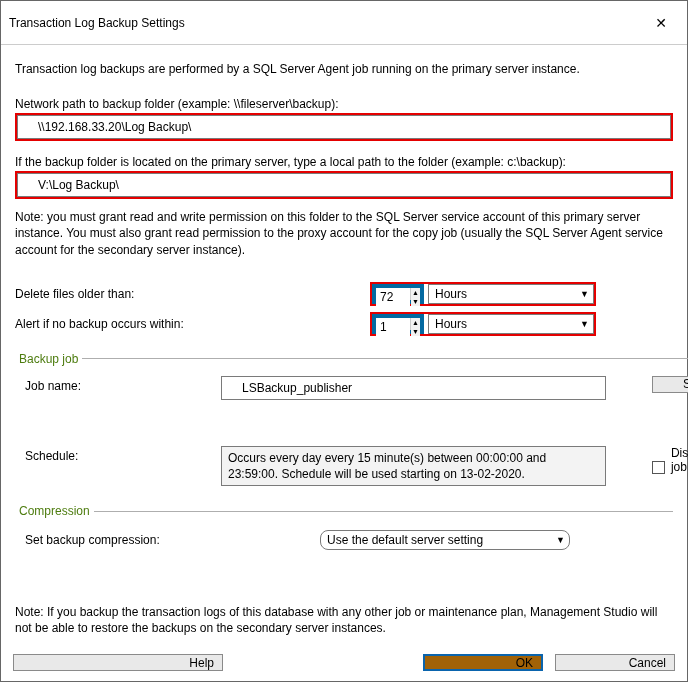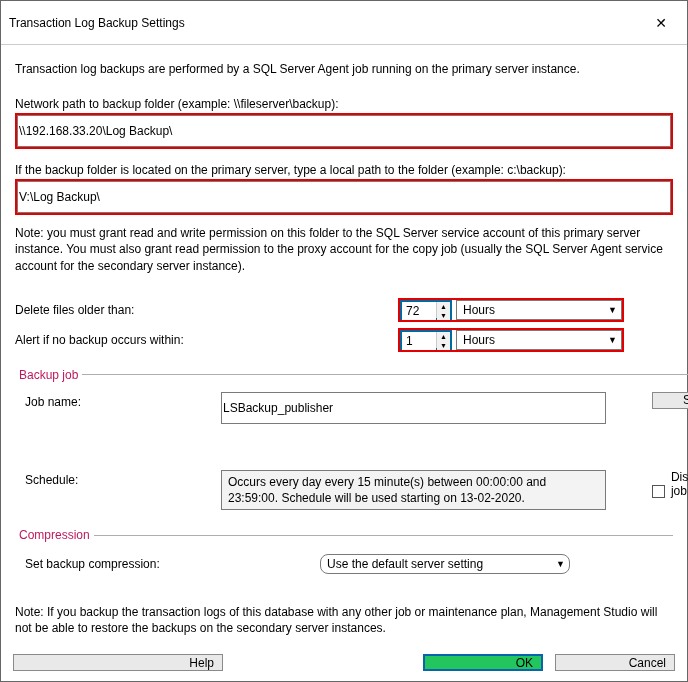--- a/index.html
+++ b/index.html
@@ -18,60 +18,60 @@
     height: 44px; padding: 0 6px 0 8px;
     border-bottom: 1px solid #ccc;
   }
   .titlebar .title { font-size: 12px; }
   .titlebar .close { width: 40px; text-align: center; cursor: default; font-size: 14px; }
   .body { padding: 10px 14px 8px 14px; flex: 1; display: flex; flex-direction: column; position:relative; }
   .para { margin: 6px 0; line-height: 1.35; }
   .label { margin-top: 14px; margin-bottom: 2px; }
   .redbox { border: 2px solid #e40000; padding: 0; }
   input[type=text] {
-    width: 100%; height: 32px; font: inherit;
-    border: 1px solid #7a7a7a; padding: 1px 1px; background: #fff;
+    width: 100%; height: 24px; font: inherit;
+    border: 1px solid #7a7a7a; padding: 1px 20px; background: #fff;
   }
   .note { margin-top: 10px; line-height: 1.35; }
-  .row { display: flex; align-items: center; margin-top: 6px; gap: 28px; }
+  .row { display: flex; align-items: center; margin-top: 6px; }
   .row-label { width: 355px; }
   .spin-combo {
     display: inline-flex; border: 2px solid #e40000; height: 24px;
   }
   .spin {
-    display: inline-flex; border: 2px solid #0369a1; height: 20px; margin: 0;
+    display: inline-flex; border: 4px solid #0369a1; height: 20px; margin: 0;
     width: 52px; background: #404040;
   }
   .spin input {
     border: none; width: 34px; height: 18px; font: inherit; padding: 0 4px; text-align: left;
   }
   .spin .arrows { display: flex; flex-direction: column; width: 16px; border-left: 1px solid #ccc; }
   .spin .arrows .arrow { flex:1; font-size: 7px; text-align: center; line-height: 9px; background: #f2f2f2; cursor: default; }
   .combo {
     display: inline-flex; align-items: center; justify-content: space-between;
     border: 1px solid #7a7a7a; height: 20px; margin-left: 4px; width: 166px;
     padding: 0 4px 0 6px; background: #fff;
   }
   .combo .chev { font-size: 9px; }
   fieldset {
     border: none; border-top: 1px solid #aeaeae; margin: 16px 0 0 0; padding: 6px 0 0 0;
   }
-  legend { padding: 0 4px; color: #be185d; font-size: 12px; }
+  legend { padding: 0 4px; color: #4d7c0f; font-size: 12px; }
   .job-grid { display: grid; grid-template-columns: 150px 385px 1fr; column-gap: 8px; row-gap: 8px; align-items:start; padding: 4px 2px 2px 10px; gap: 46px; }
   .job-grid .cell-label { padding-top: 3px; }
   .job-input { width: 100%; }
   .sched-text {
     border: 1px solid #7a7a7a; background: #f3f3f3; min-height: 36px;
     font: inherit; padding: 3px 6px; line-height: 1.35;
   }
   .btn {
     height: 17px; border: 1px solid #8a8a8a; background: #e9e9e9;
     font: inherit; padding: 0 8px; min-width: 100px; text-align:right; cursor: default;
   }
-  .btn.primary { border: 2px solid #0a64ad; background: #22c55e; }
+  .btn.primary { border: 2px solid #0a64ad; background: #a16207; }
   .chk { display: inline-flex; align-items: flex-end; gap: 6px; }
   .chk .box { width: 13px; height: 13px; border: 1px solid #555; background: #fff; display:inline-block; }
   .comp-row { display: flex; align-items: center; padding: 6px 2px 2px 10px; }
   .comp-row .lbl { width: 295px; }
   .combo-wide { width: 250px; margin-left: 0; border-radius: 8px; }
   .footer-note { margin-top: auto; padding-top: 6px; line-height: 1.35; }
   .button-row { display: flex; gap: 12px; padding: 10px 12px; border-top: none; }
   .button-row .spacer { flex: 1; }
   .button-row .btn { width: 120px; }
   .button-row .help { width: 210px; }

